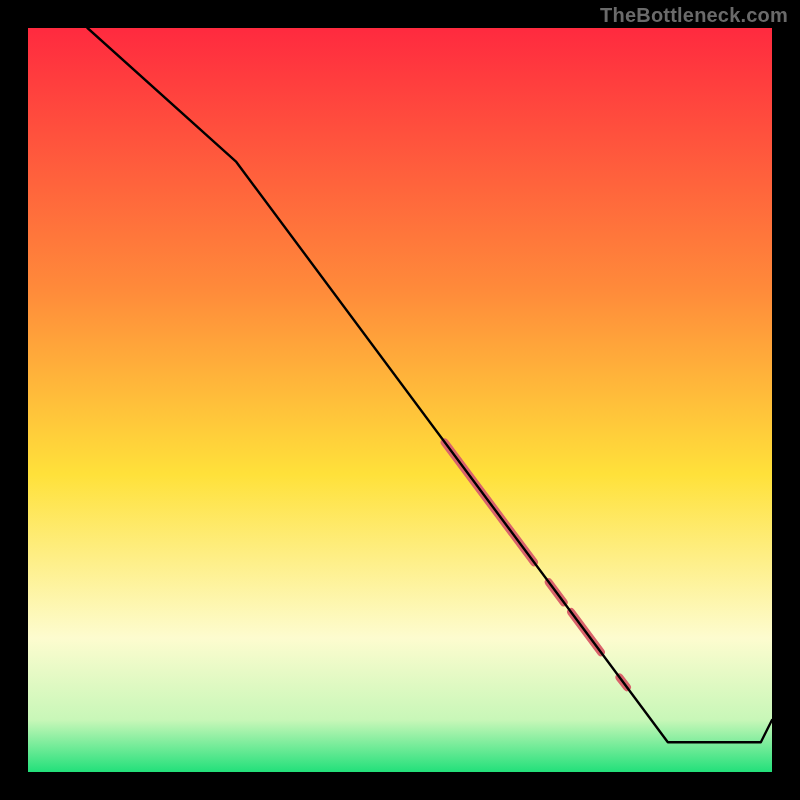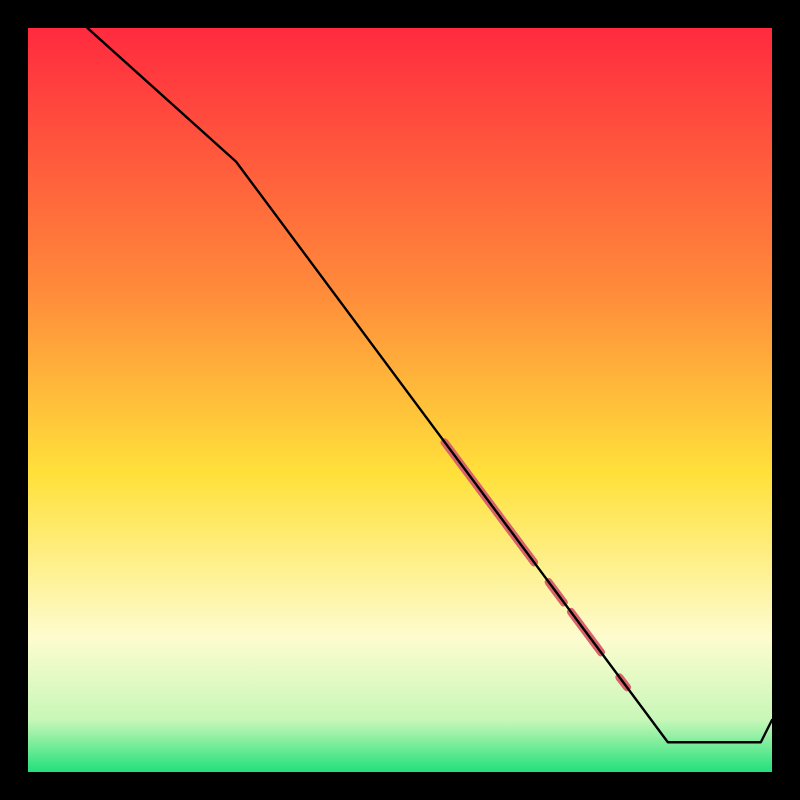--- a/index.html
+++ b/index.html
@@ -31,20 +31,21 @@
   svg {
     display: block;
     position: absolute;
     left: 0; top: 0;
   }
 </style>
 </head>
 <body>
 
 <div class="stage">
+  <div class="watermark">TheBottleneck.com</div>
 
   <svg id="chart-svg" width="800" height="800" viewBox="0 0 800 800">
     <defs>
       <linearGradient id="bg-grad" x1="0" y1="0" x2="0" y2="1">
           <stop offset="0%" stop-color="#ff2a3f"></stop>
           <stop offset="35%" stop-color="#ff8a3a"></stop>
           <stop offset="60%" stop-color="#ffe13a"></stop>
           <stop offset="82%" stop-color="#fdfccf"></stop>
           <stop offset="93%" stop-color="#c8f7b8"></stop>
           <stop offset="100%" stop-color="#22e07a"></stop>

